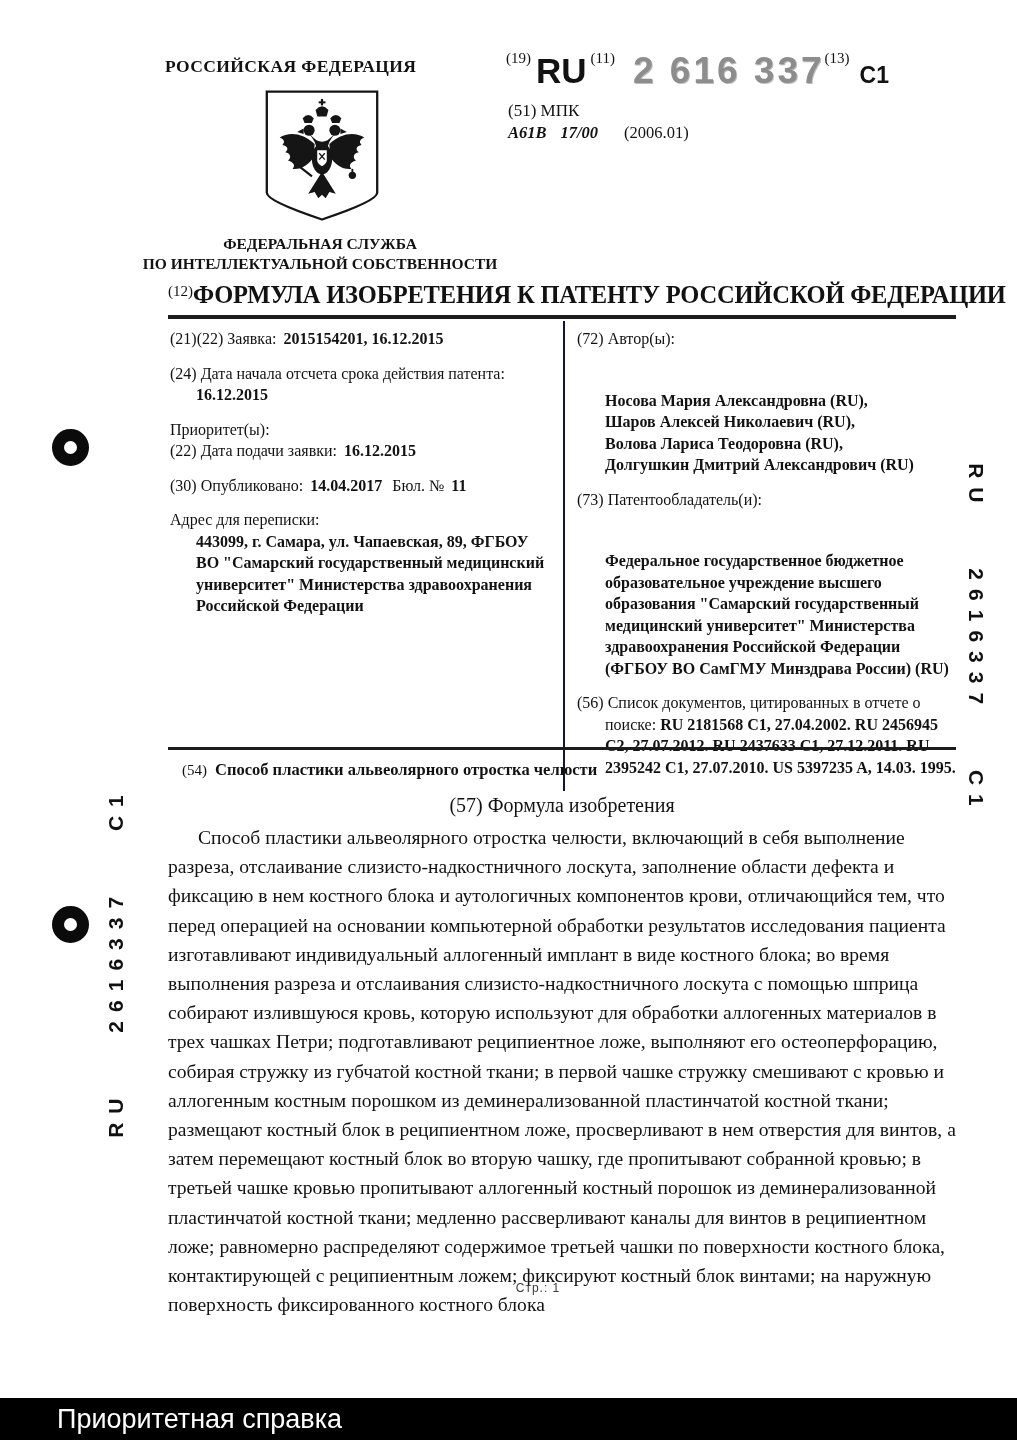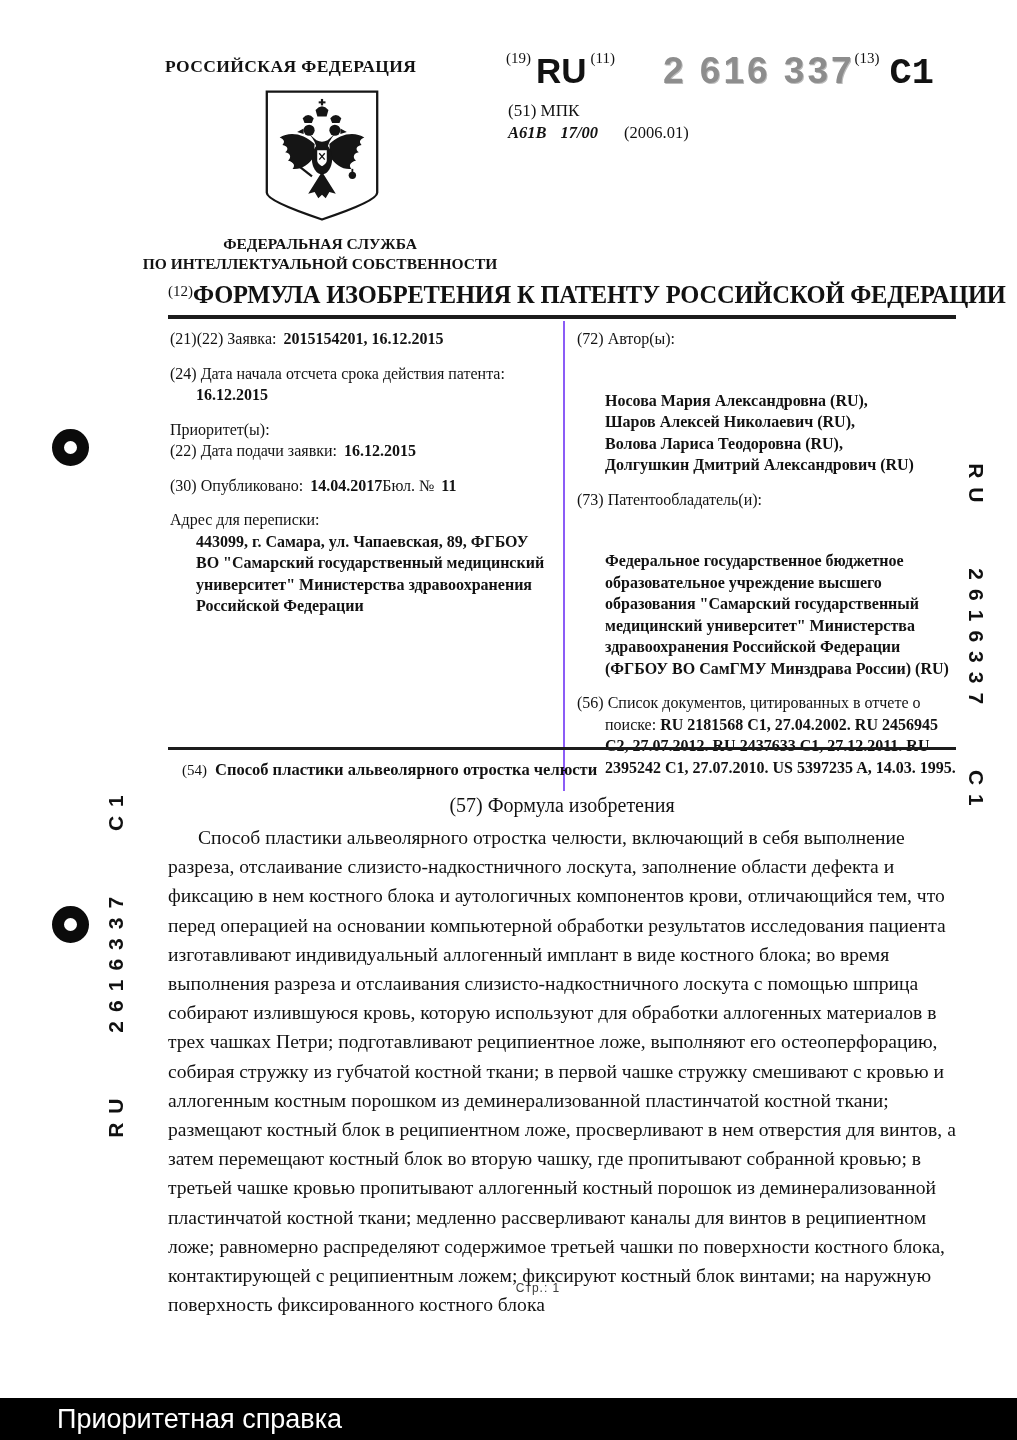--- a/index.html
+++ b/index.html
@@ -7,48 +7,48 @@
         font-family:"Liberation Serif",serif;color:#121212;overflow:hidden;}
 
   
   .country{position:absolute;top:56px;left:165px;width:310px;text-align:left;
            font-weight:bold;font-size:17.5px;letter-spacing:.4px;}
   .emblem{position:absolute;top:87px;left:256px;width:132px;height:138px;}
   .pub-line{position:absolute;top:50px;left:506px;white-space:nowrap;}
   .sup{font-size:15px;vertical-align:20px;font-family:"Liberation Serif",serif;}
   .ru-code{font-family:Liberation Sans, sans-serif;font-weight:bold;font-size:35px;margin:0 4px 0 5px;}
   .pat-num{font-family:"Liberation Sans",sans-serif;font-weight:bold;font-size:37px;
-           color:#8d8d8d;letter-spacing:3px;margin-left:48px;text-shadow:1px 1px 0 #bcbcbc;}
-  .kind-code{font-family:Liberation Mono, monospace;font-weight:bold;font-size:37px;margin-left:10px;}
+           color:#8d8d8d;letter-spacing:3px;margin-left:18px;text-shadow:1px 1px 0 #bcbcbc;}
+  .kind-code{font-family:Liberation Sans, sans-serif;font-weight:bold;font-size:23px;margin-left:10px;}
   .ipc-label{position:absolute;top:101px;left:508px;font-size:17px;}
   .ipc-line{position:absolute;top:123px;left:508px;font-size:16.5px;font-style:italic;font-weight:bold;}
   .ipc-line .ver{font-style:normal;font-weight:normal;margin-left:12px;}
   .ipc-line .cls{margin-right:14px;}
   .agency{position:absolute;top:234px;left:110px;width:420px;text-align:center;
           font-weight:bold;font-size:15.5px;line-height:20px;}
 
   
   .doc-title{position:absolute;top:281px;left:168px;width:800px;white-space:nowrap;}
   .t12{font-size:15px;vertical-align:7px;}
   .t12main{font-weight:bold;font-size:24.5px;letter-spacing:-.2px;}
 
   .rule{position:absolute;left:168px;width:788px;background:#1c1c1c;}
   .rule1{top:315px;height:4px;}
   .rule2{top:747px;height:3px;}
 
   
   .cols{position:absolute;top:321px;left:168px;width:788px;display:flex;}
   .col{font-size:16px;line-height:21.5px;}
-  .col-left{width:397px;border-right:2px solid #8b5cf6;padding:7px 16px 0 2px;
+  .col-left{width:397px;border-right:2px solid #0f172a;padding:7px 16px 0 2px;
             box-sizing:border-box;min-height:424px;}
   .col-right{flex:1;padding:7px 0 0 12px;}
   .blk{margin-bottom:13px;}
   .bold,b{font-weight:bold;}
   .v{margin-left:7px;}
-  .gap{}
+  .gap{margin-left:10px;}
   .ind{padding-left:28px;margin-top:40px;}
   .ind2{padding-left:26px;}
   .hang{padding-left:28px;text-indent:-28px;}
 
   
   .title54{position:absolute;top:760px;left:182px;font-size:16px;white-space:nowrap;}
   .title54 .snum{font-size:15px;margin-right:8px;}
   .title54 b{font-size:16.5px;}
   .formula-head{position:absolute;top:794px;left:168px;width:788px;text-align:center;font-size:20px;}
   .claims{position:absolute;top:823px;left:168px;width:788px;font-size:19.6px;

